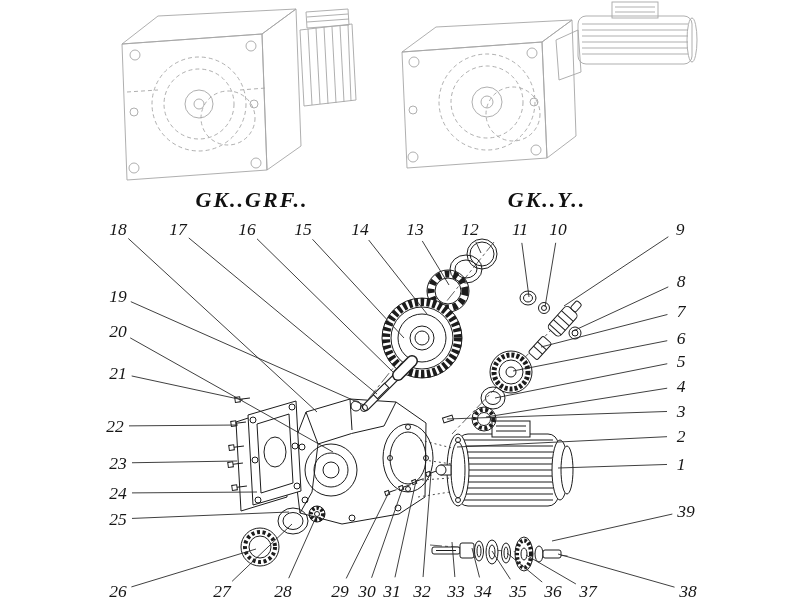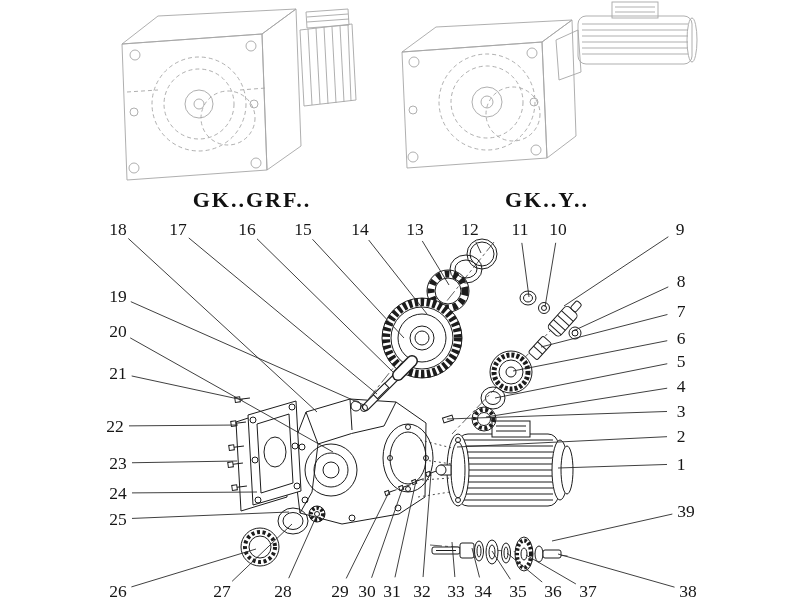--- a/index.html
+++ b/index.html
@@ -1,17 +1,17 @@
 <!DOCTYPE html>
 <html style="--ink: #1c1c1c; --ghost: #a6a6a6; --bg: #ffffff;"><head>
 <meta charset="utf-8">
 <style>
   html,body{margin:0;padding:0;background:#ffffff;}
   .stage{position:relative;width:800px;height:600px;background:var(--bg,#ffffff);overflow:hidden;
-         font-family:"Liberation Serif",serif;}
+         font-family:"Liberation Serif",serif;font-style:italic;}
   svg{display:block}
   
   .ghost *{stroke:var(--ghost,#a6a6a6);stroke-width:0.9;fill:none;}
   .ghost .gdash{stroke-dasharray:4 3;}
   
   .ink *{stroke:var(--ink,#1c1c1c);stroke-width:1;fill:none;}
   .ink .w{fill:#ffffff;}
   .ink .balls{stroke-width:7;stroke-dasharray:4.5 4;}
   .ink .balls-s{stroke-width:4;stroke-dasharray:3 2.6;}
   .ink .teeth{stroke-width:8;stroke-dasharray:3.5 2.5;}

